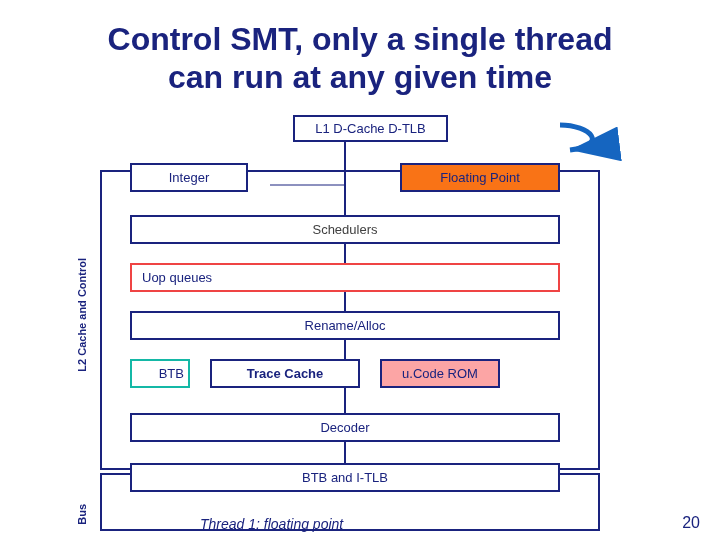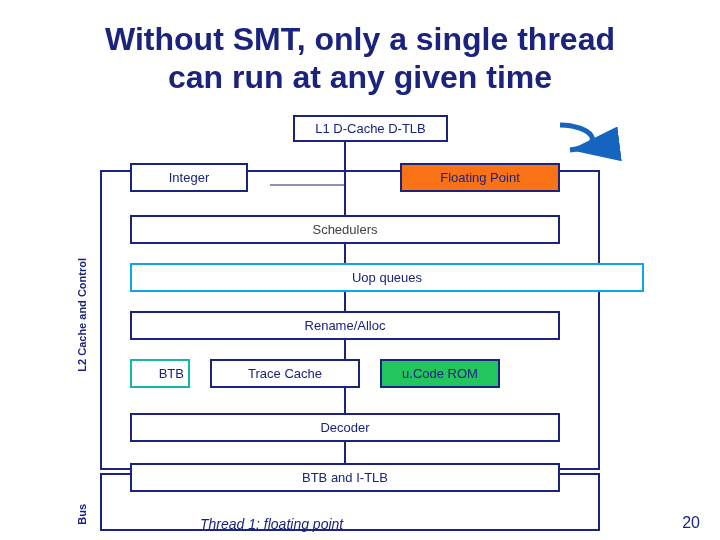--- a/index.html
+++ b/index.html
@@ -134,24 +134,24 @@
       font-size: 13px;
       color: #404040;
       background: white;
     }
 
     
     .uop-box {
       position: absolute;
       left: 60px;
       top: 148px;
-      width: 514px;
-      border: 2px solid #0ea5e9;
-      padding: 5px 10px;
-      text-align: center;
+      width: 430px;
+      border: 2px solid #ef4444;
+      padding: 5px 10px;
+      text-align: left;
       font-size: 13px;
       color: #1a237e;
       background: white;
     }
 
     
     .rename-box {
       position: absolute;
       left: 60px;
       top: 196px;
@@ -183,34 +183,35 @@
       position: absolute;
       left: 140px;
       top: 244px;
       width: 150px;
       border: 2px solid #1a237e;
       padding: 5px 10px;
       text-align: center;
       font-size: 13px;
       color: #1a237e;
       background: white;
+      font-weight: bold;
     }
 
     
     .ucode-box {
       position: absolute;
       left: 310px;
       top: 244px;
       width: 120px;
       border: 2px solid #1a237e;
       padding: 5px 10px;
       text-align: center;
       font-size: 13px;
       color: #1a237e;
-      background: #22c55e;
+      background: #fca5a5;
     }
 
     
     .decoder-box {
       position: absolute;
       left: 60px;
       top: 298px;
       width: 430px;
       border: 2px solid #1a237e;
       padding: 5px 10px;
@@ -285,21 +286,21 @@
       pointer-events: none;
     }
 
   </style>
 </head>
 <body>
 
 <div class="slide">
 
   <div class="title">
-    <span>Without SMT, only a single thread</span><br>
+    <span>Control SMT, only a single thread</span><br>
     <span>can run at any given time</span>
   </div>
 
   <div class="diagram-area">
 
     <div class="l2-label">
       <span>L2 Cache and Control</span>
     </div>
 
     <div class="bus-label">

